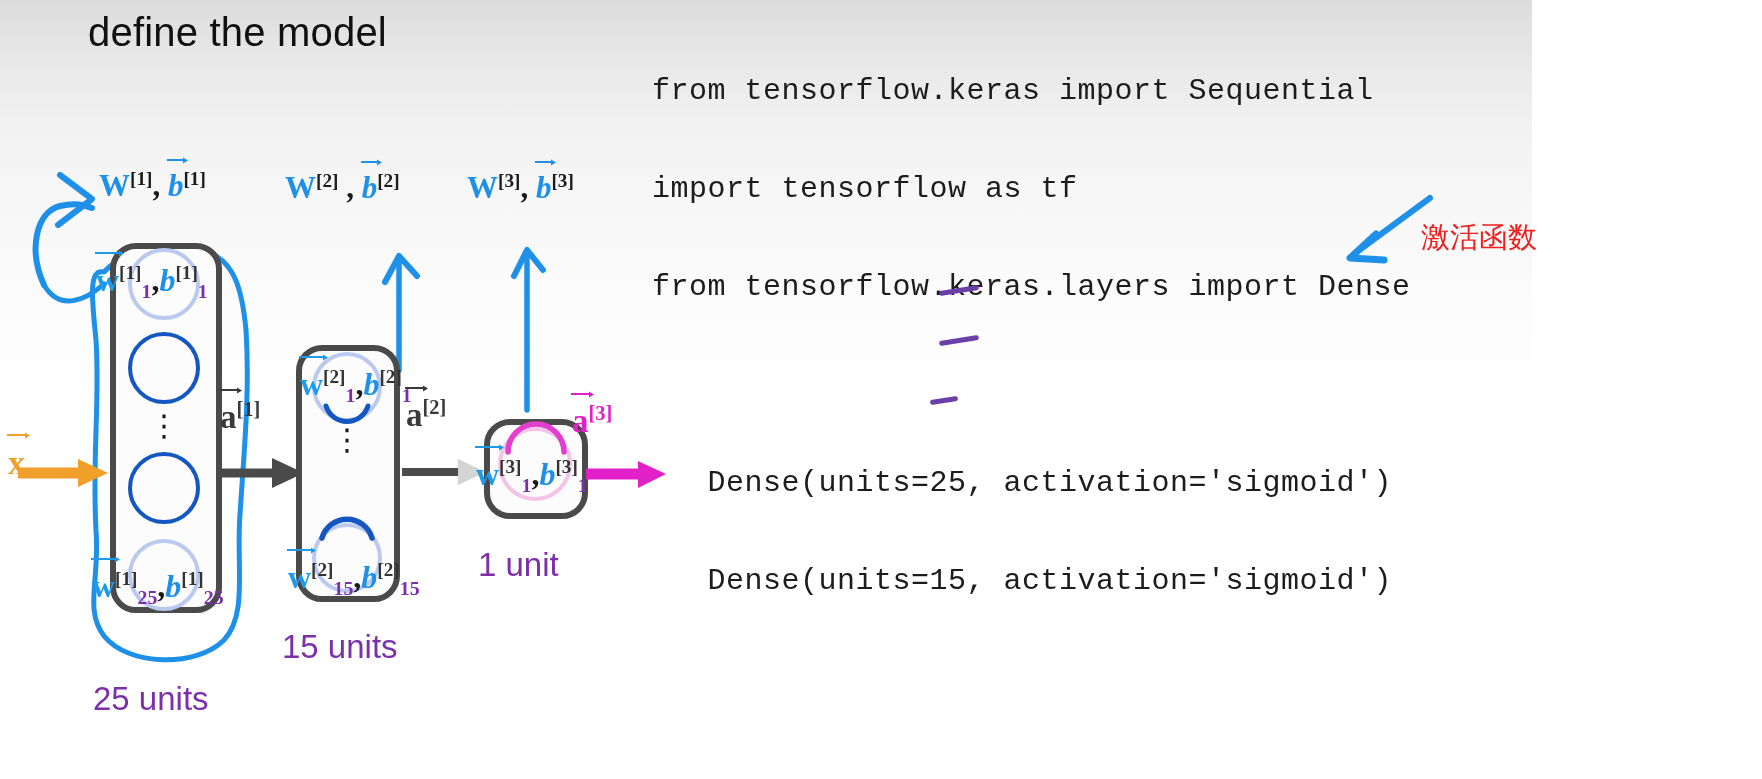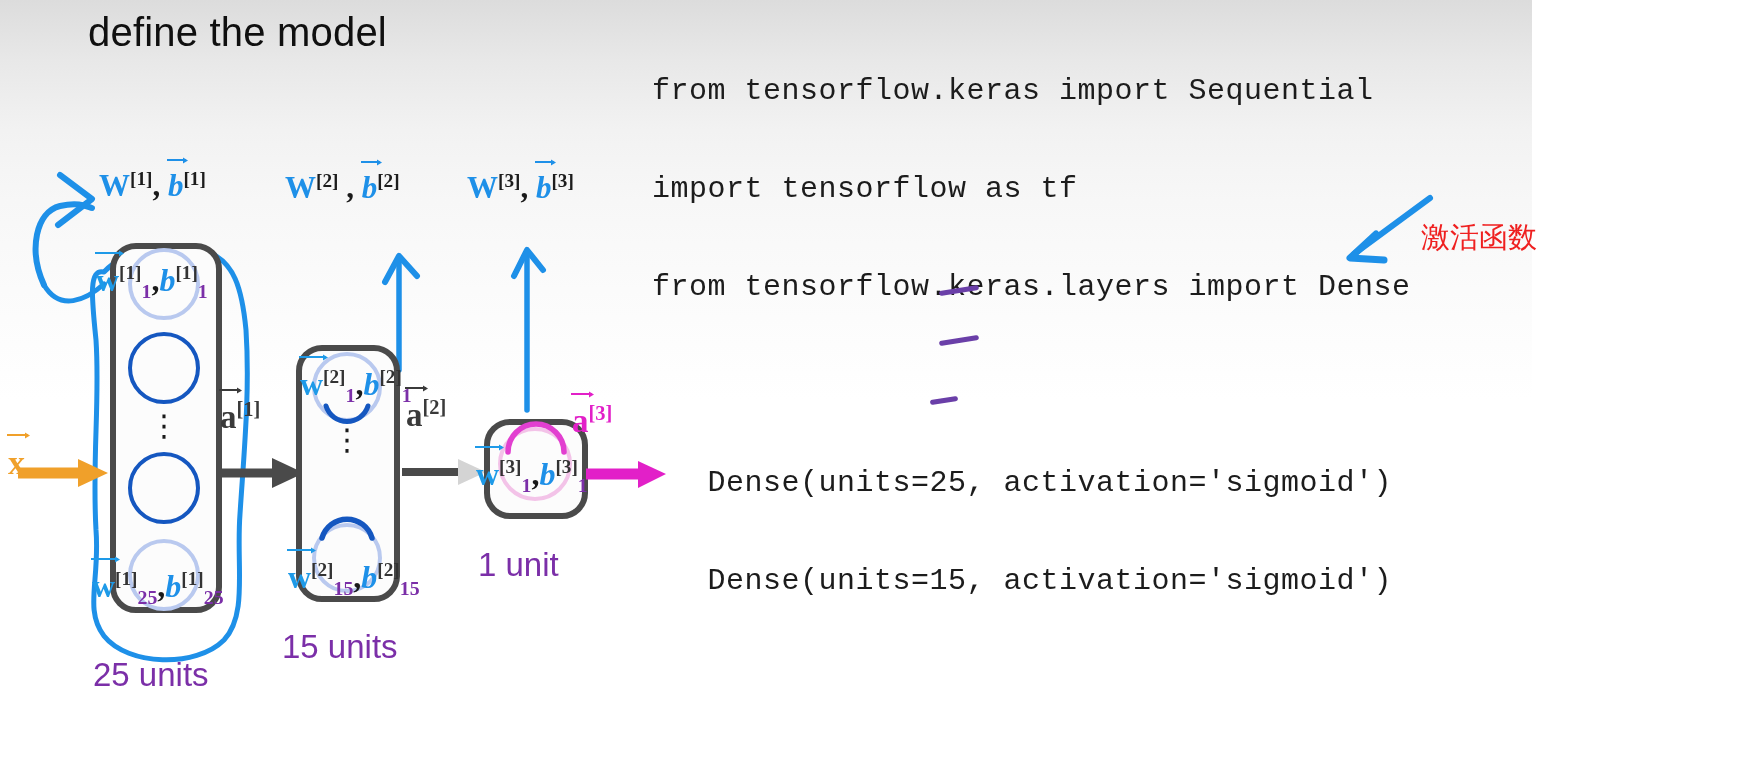--- a/index.html
+++ b/index.html
@@ -162,21 +162,21 @@
   <div class="abs noselect dots" style="left:128px; top:418px; width:72px;">⋮</div>
   <div class="abs neuron" style="left:128px; top:452px; width:72px; height:72px;"></div>
   <div class="abs neuron faint" style="left:128px; top:539px; width:72px; height:72px;"></div>
 
   <div class="abs noselect wb-note" style="left:96px; top:262px;">
     <span class="w vecbar">w</span><sup>[1]</sup><sub>1</sub><span>,</span><span class="b">b</span><sup>[1]</sup><sub>1</sub>
   </div>
   <div class="abs noselect wb-note" style="left:92px; top:568px;">
     <span class="w vecbar">w</span><sup>[1]</sup><sub>25</sub><span>,</span><span class="b">b</span><sup>[1]</sup><sub>25</sub>
   </div>
-  <div class="abs noselect units" style="left:93px; top:656px;">25 units</div>
+  <div class="abs noselect units" style="left:93px; top:680px;">25 units</div>
 
   <div class="abs noselect alab" style="left:220px; top:398px;">
     <span class="vecbar">a</span><sup>[1]</sup>
   </div>
   <svg class="abs" style="left:222px; top:455px;" width="90" height="40">
     <line x1="0" y1="18" x2="52" y2="18" stroke="#4a4a4a" stroke-width="9"></line>
     <path d="M 50 3 L 82 18 L 50 33 Z" fill="#4a4a4a"></path>
   </svg>
 
   <div class="abs layerbox" style="left:296px; top:345px; width:104px; height:257px;"></div>

